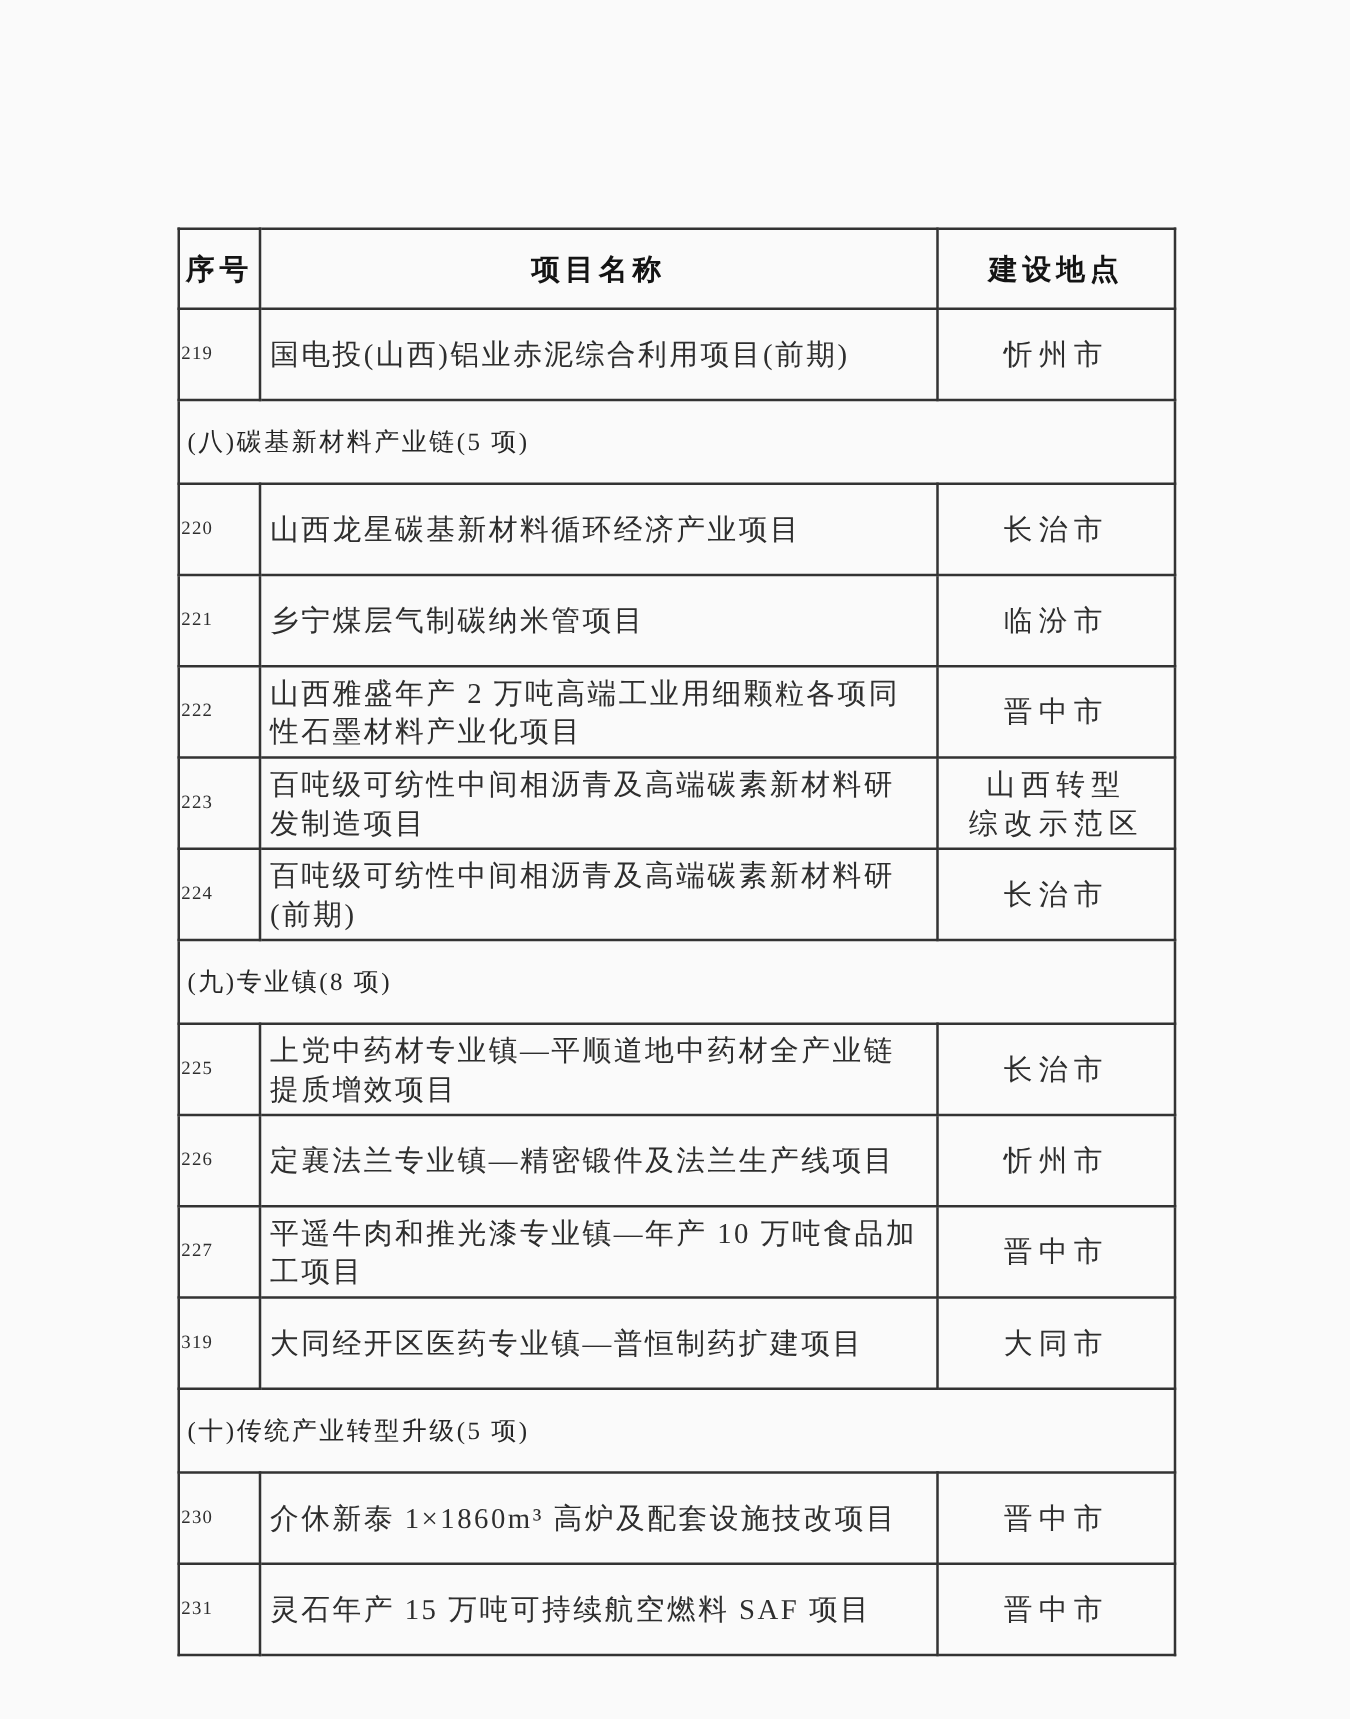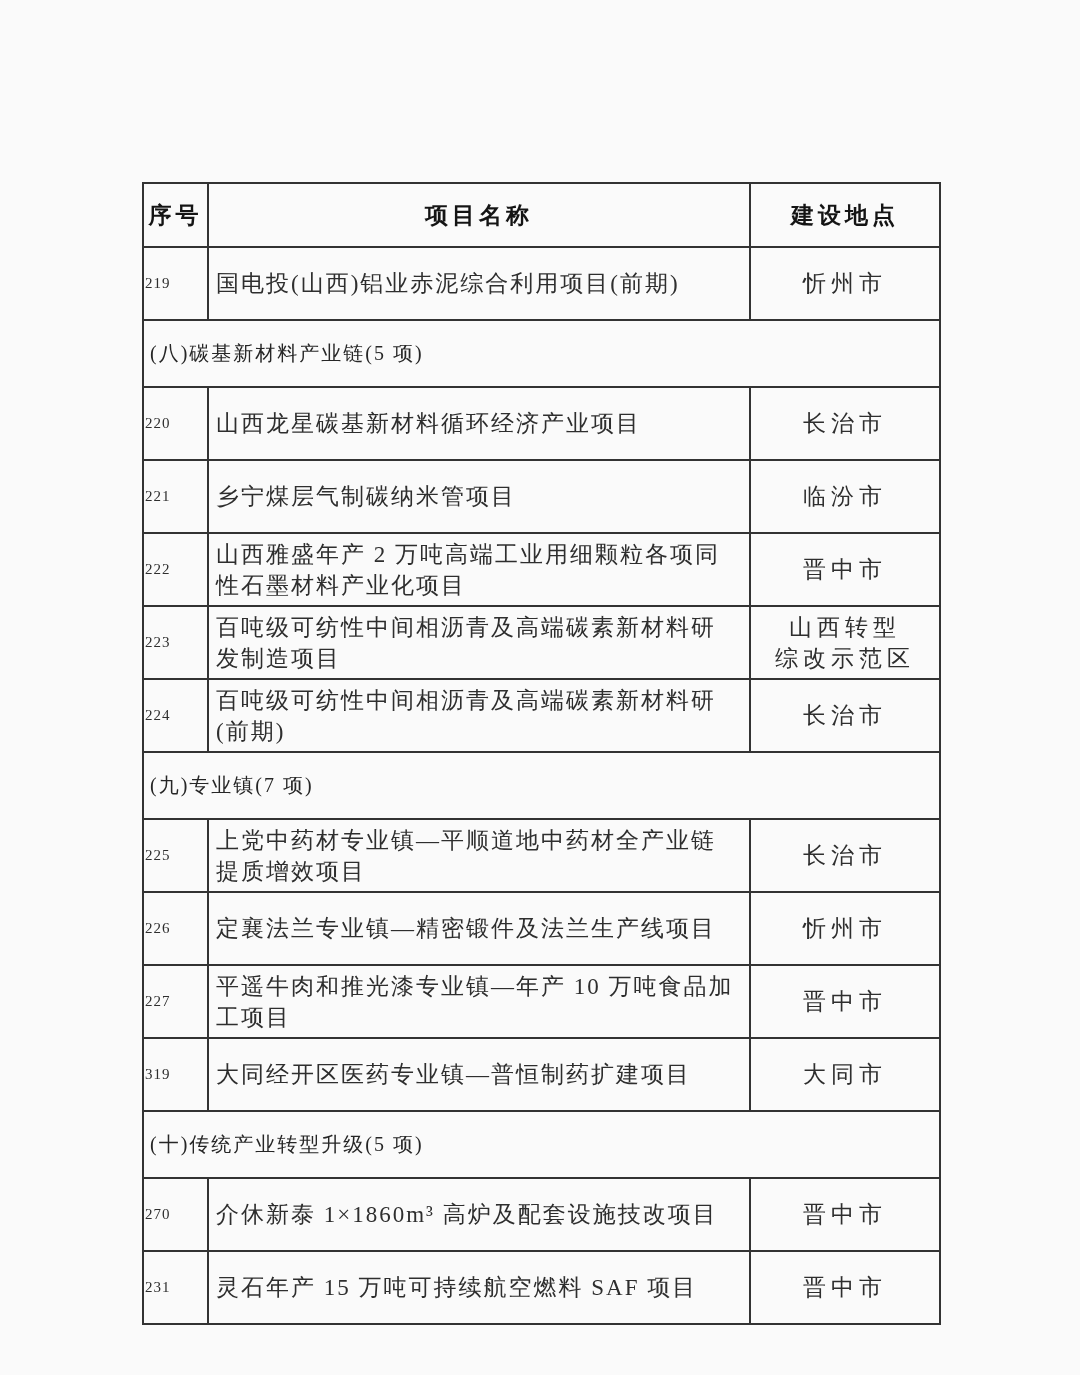--- a/index.html
+++ b/index.html
@@ -113,21 +113,21 @@
           <td class="loc">山西转型
 综改示范区</td>
         </tr>
         <tr class="item-row">
           <td class="num">224</td>
           <td class="name">百吨级可纺性中间相沥青及高端碳素新材料研
 (前期)</td>
           <td class="loc">长治市</td>
         </tr>
         <tr class="section-row">
-          <td colspan="3" class="section-cell">(九)专业镇(7 项)</td>
+          <td colspan="3" class="section-cell">(九)专业镇(8 项)</td>
         </tr>
         <tr class="item-row">
           <td class="num">225</td>
           <td class="name">上党中药材专业镇—平顺道地中药材全产业链
 提质增效项目</td>
           <td class="loc">长治市</td>
         </tr>
         <tr class="item-row">
           <td class="num">226</td>
           <td class="name">定襄法兰专业镇—精密锻件及法兰生产线项目</td>
@@ -141,21 +141,21 @@
         </tr>
         <tr class="item-row">
           <td class="num">319</td>
           <td class="name">大同经开区医药专业镇—普恒制药扩建项目</td>
           <td class="loc">大同市</td>
         </tr>
         <tr class="section-row">
           <td colspan="3" class="section-cell">(十)传统产业转型升级(5 项)</td>
         </tr>
         <tr class="item-row">
-          <td class="num">270</td>
+          <td class="num">230</td>
           <td class="name">介休新泰 1×1860m³ 高炉及配套设施技改项目</td>
           <td class="loc">晋中市</td>
         </tr>
         <tr class="item-row">
           <td class="num">231</td>
           <td class="name">灵石年产 15 万吨可持续航空燃料 SAF 项目</td>
           <td class="loc">晋中市</td>
         </tr>
       </tbody>
   </table>

